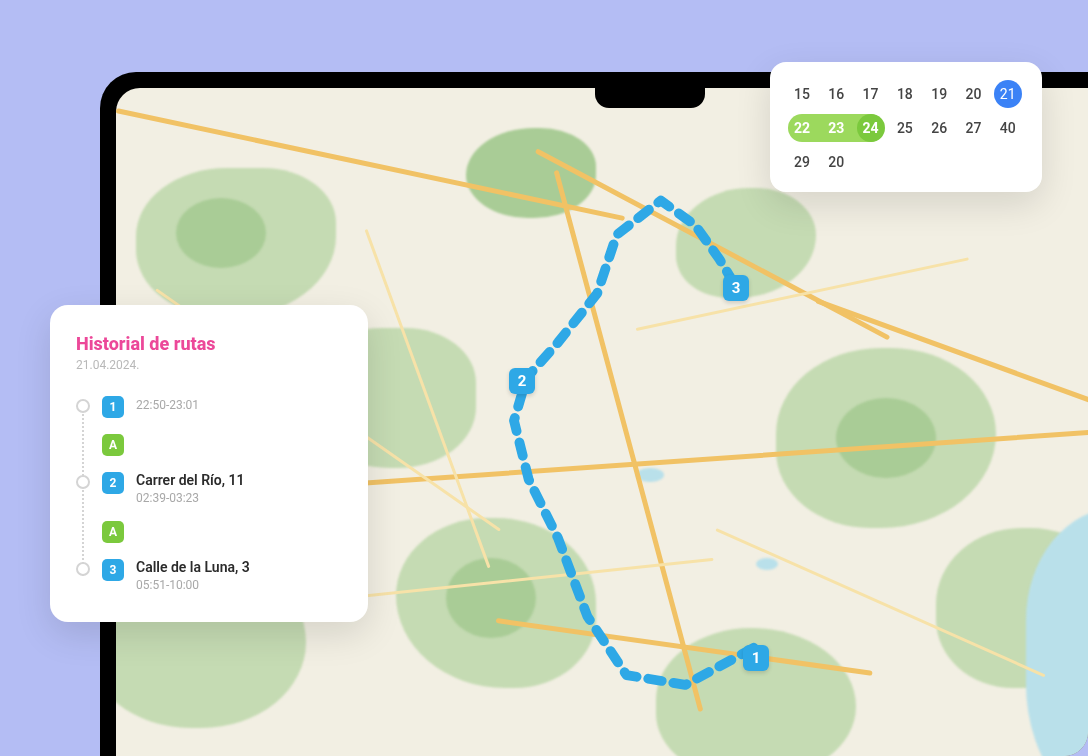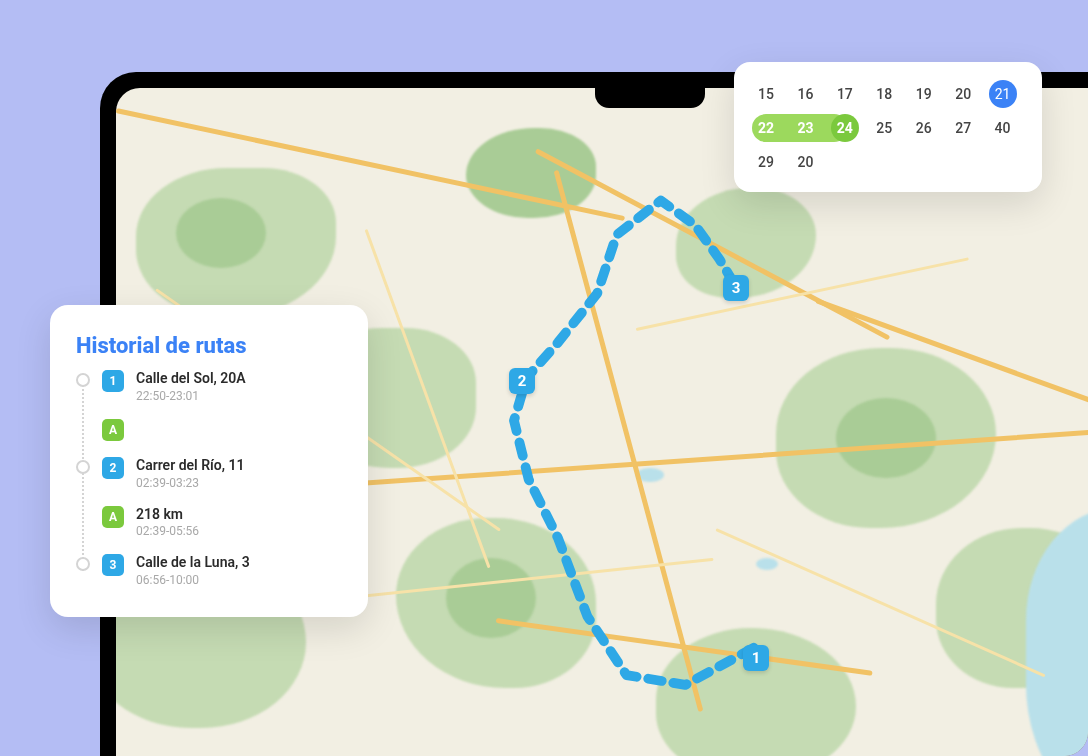--- a/index.html
+++ b/index.html
@@ -91,23 +91,23 @@
     left: 50px;
     top: 305px;
     width: 318px;
     background: #fff;
     border-radius: 18px;
     padding: 28px 26px 22px 26px;
     box-shadow: 0 12px 36px rgba(0,0,0,0.12);
     z-index: 50;
   }
   .history-title {
-    font-size: 22px;
+    font-size: 18px;
     font-weight: 800;
-    color: #3b82f6;
+    color: #ec4899;
     margin-bottom: 4px;
   }
   .history-date {
     font-size: 12px;
     color: #b8b8b8;
     margin-bottom: 16px;
   }
   .timeline {
     position: relative;
   }
@@ -166,21 +166,21 @@
   .step-sub {
     font-size: 12px;
     color: #a8a8a8;
     margin-top: 2px;
   }
   
   .calendar-card {
     position: absolute;
     right: 46px;
     top: 62px;
-    width: 308px;
+    width: 272px;
     background: #fff;
     border-radius: 16px;
     padding: 18px 18px 16px 18px;
     box-shadow: 0 12px 36px rgba(0,0,0,0.12);
     z-index: 50;
   }
   .cal-grid {
     display: grid;
     grid-template-columns: repeat(7, 1fr);
     gap: 6px 4px;
@@ -261,56 +261,52 @@
     <div id="markers-host">
         <div class="map-marker" style="left: 640px; top: 570px;">1</div>
         <div class="map-marker" style="left: 406px; top: 293px;">2</div>
         <div class="map-marker" style="left: 620px; top: 200px;">3</div>
       </div>
   </div>
 </div>
 
 <div class="history-card">
   <div class="history-title">Historial de rutas</div>
+  <div class="history-date">21.04.2024.</div>
   <div class="timeline" id="timeline">
     <div class="timeline-line"></div>
   <div class="step">
         <div class="step-dot"></div>
         <div class="step-badge badge-blue">1</div>
         <div class="step-text">
-          <div class="step-label">Calle del Sol, 20A</div>
           <div class="step-sub">22:50-23:01</div>
         </div>
       </div>
       <div class="step">
         <div class="step-dot-hidden"></div>
         <div class="step-badge badge-green">A</div>
       </div>
       <div class="step">
         <div class="step-dot"></div>
         <div class="step-badge badge-blue">2</div>
         <div class="step-text">
           <div class="step-label">Carrer del Río, 11</div>
           <div class="step-sub">02:39-03:23</div>
         </div>
       </div>
       <div class="step">
         <div class="step-dot-hidden"></div>
         <div class="step-badge badge-green">A</div>
-        <div class="step-text">
-          <div class="step-label">218 km</div>
-          <div class="step-sub">02:39-05:56</div>
-        </div>
       </div>
       <div class="step">
         <div class="step-dot"></div>
         <div class="step-badge badge-blue">3</div>
         <div class="step-text">
           <div class="step-label">Calle de la Luna, 3</div>
-          <div class="step-sub">06:56-10:00</div>
+          <div class="step-sub">05:51-10:00</div>
         </div>
       </div>
     </div>
 </div>
 
 <div class="calendar-card">
   <div style="position:relative;">
     <div class="cal-pill" style="left: 0px; top: 34px; width: 96px;"></div>
       <div class="cal-grid" id="cal-grid">
         <div class="cal-day">15</div>

